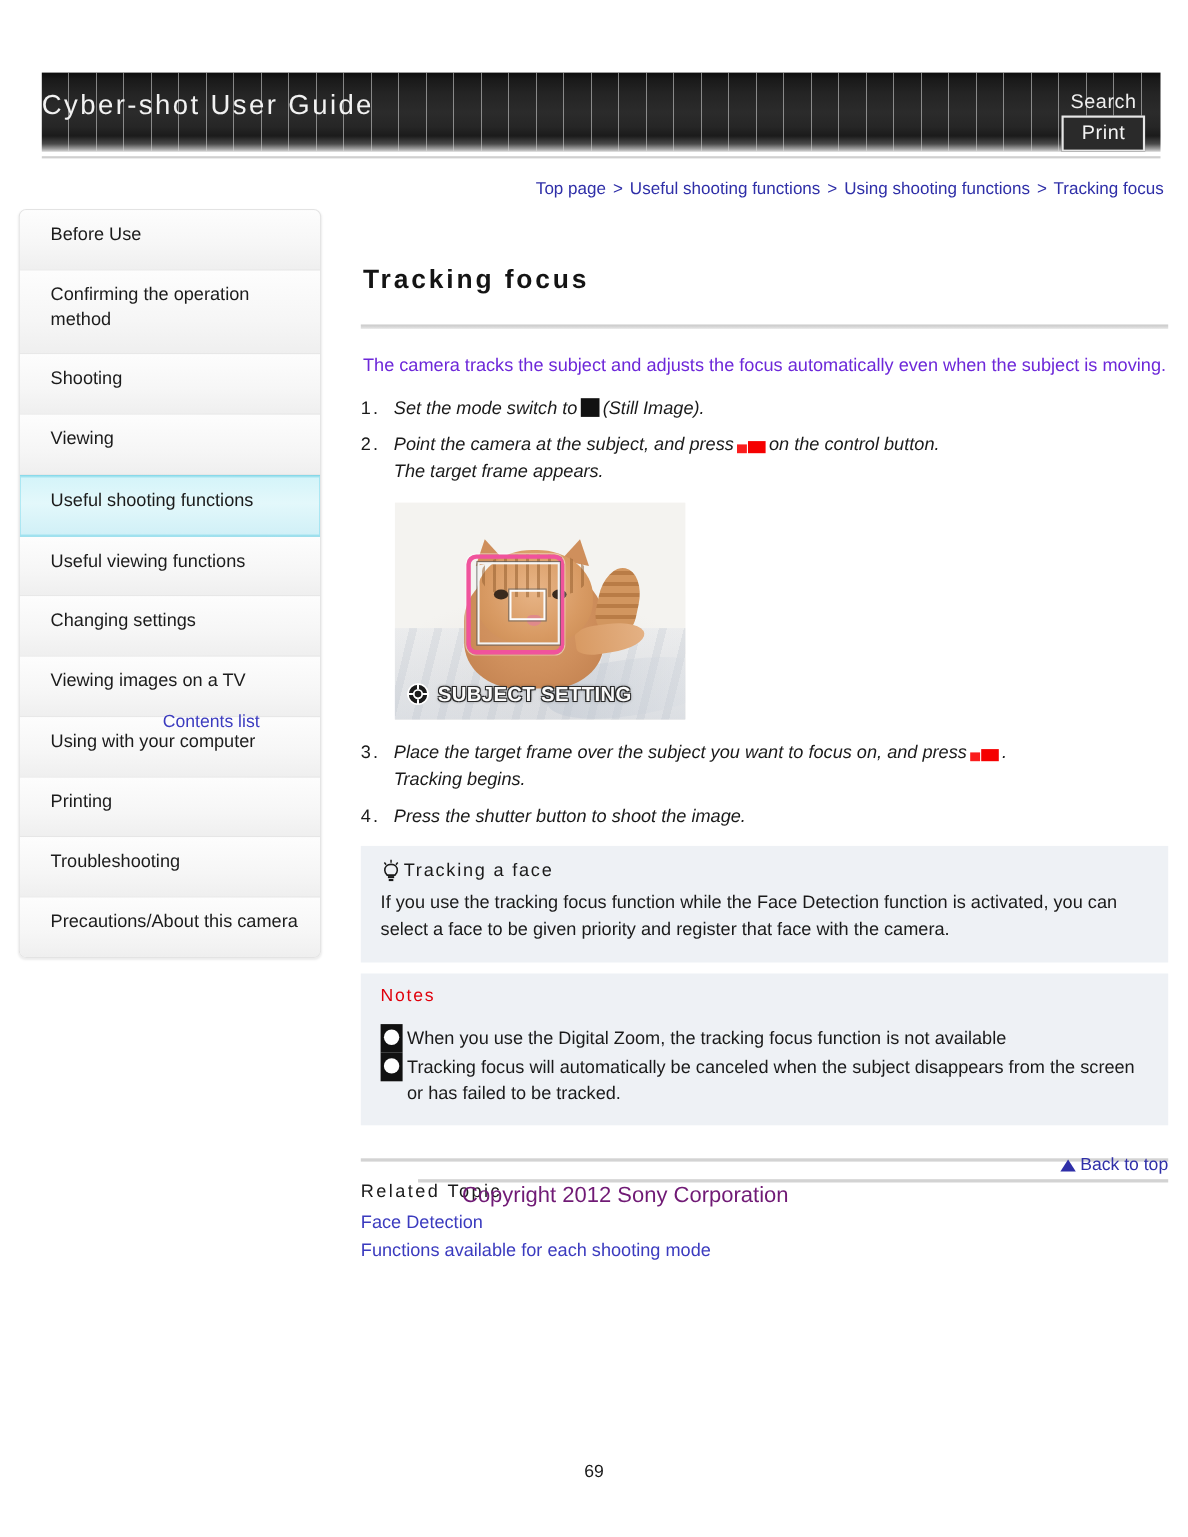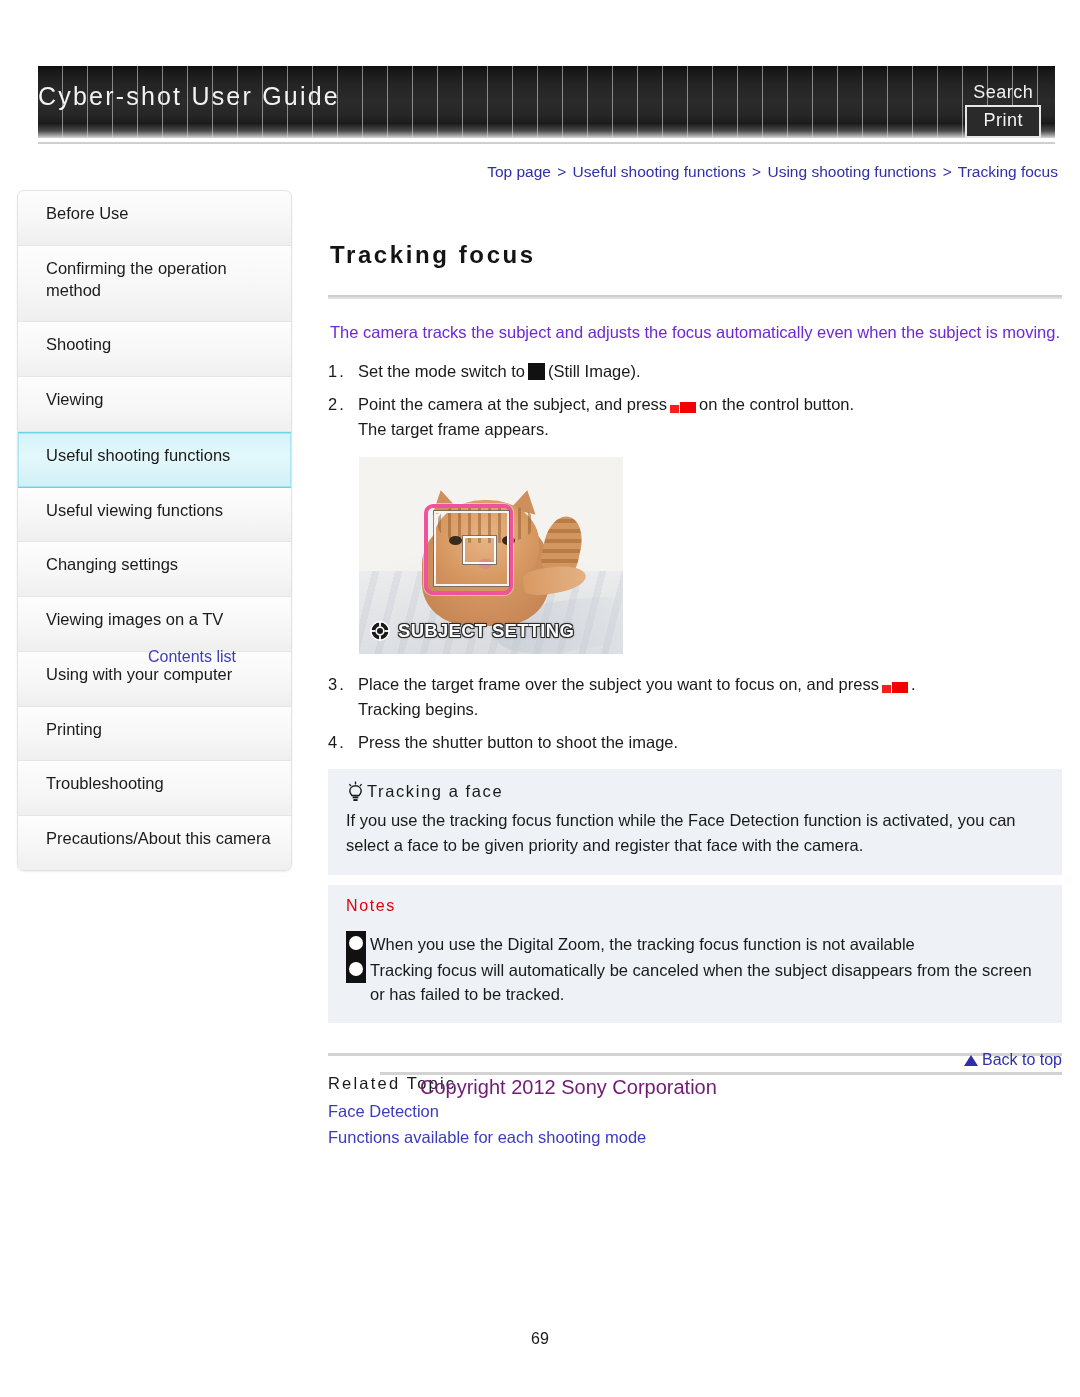--- a/index.html
+++ b/index.html
@@ -152,21 +152,21 @@
     font-size: 16.5px;
     color: #1a1a1a;
     line-height: 1.55;
     margin-bottom: 7px;
   }
   .step-num {
     width: 30px; flex: 0 0 30px;
     text-align: left;
     letter-spacing: 2px;
   }
-  .step-body { flex: 1; }
+  .step-body { flex: 1; font-style: italic; }
   .sub-line { display: block; }
 
   
   .ic-still {
     display: inline-block;
     width: 17px; height: 17px;
     background: #111;
     vertical-align: -3px;
     margin: 0 3px;
   }

